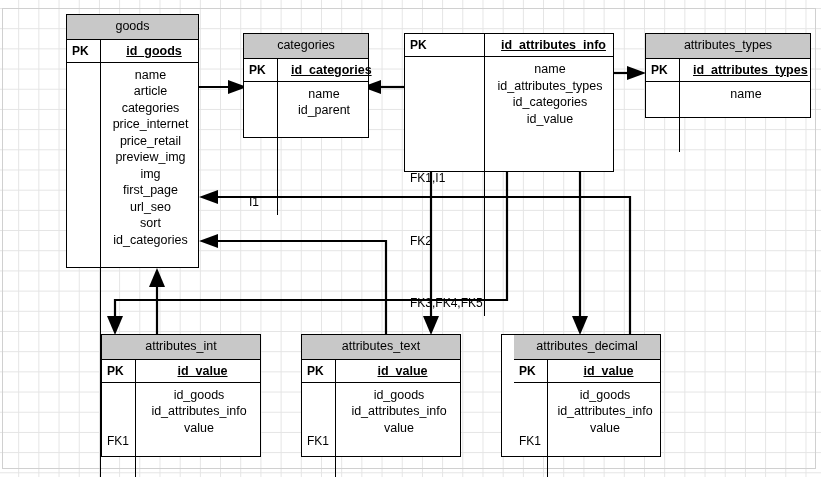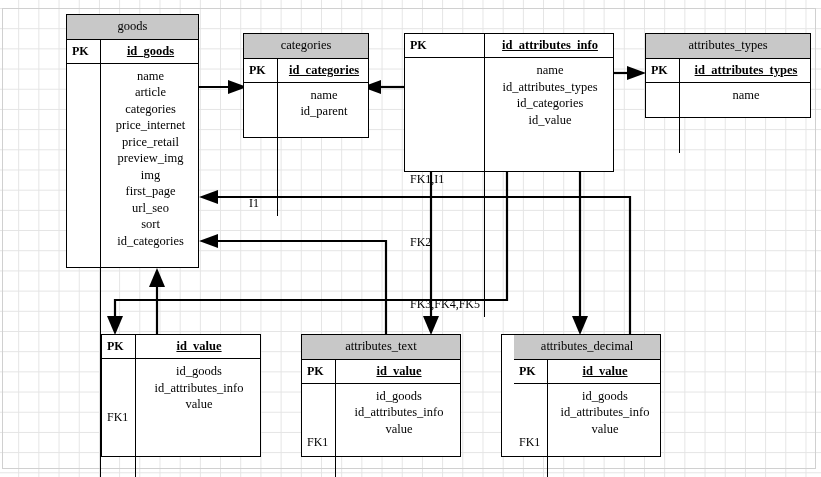--- a/index.html
+++ b/index.html
@@ -7,21 +7,21 @@
   #canvas{
     position:relative;
     width:821px;height:477px;
     background-color:#ffffff;
     background-image:
       linear-gradient(to right, #e4e4e4 1px, transparent 1px),
       linear-gradient(to bottom, #e4e4e4 1px, transparent 1px);
     background-size:20.2px 20.2px;
     background-position:-2px 8px;
     overflow:hidden;
-    font-family:Liberation Serif, serif;
+    font-family:Liberation Sans, sans-serif;
     -webkit-font-smoothing:antialiased;
   }
   #frame{
     position:absolute;left:2px;top:8px;width:814px;height:461px;
     border:1px solid #d0d0d0;box-sizing:border-box;pointer-events:none;
   }
   .entity{
     position:absolute;
     border:1.5px solid #000;
     background:#ffffff;
@@ -35,21 +35,21 @@
     font-size:12.5px;
     color:#000;
     line-height:1;
     padding:5px 0 6px 0;
     box-sizing:border-box;
   }
   .ent-sec{
     display:flex;
     box-sizing:border-box;
   }
-  .ent-sec.pkrow{border-bottom:1.5px solid #000;}
+  .ent-sec.pkrow{border-bottom:1.5px solid #000;gap:7px;}
   .col-key{
     width:34px;
     min-width:34px;
     border-right:1.5px solid #000;
     box-sizing:border-box;
     padding:4px 0 4px 5px;
     font-size:12px;
   }
   .col-fields{
     flex:1;
@@ -222,20 +222,21 @@
       <div class="col-key">
         <div class="keyline">&nbsp;</div>
       </div>
       <div class="col-fields">
         <div class="fld">name</div>
       </div>
     </div>
   </div>
 
   <div class="entity" id="e-attrint" style="left:101px;top:334px;width:160px;height:123px;">
+    <div class="ent-title">attributes_int</div>
     <div class="ent-sec pkrow">
       <div class="col-key">
         <span class="pk-label">PK</span>
       </div>
       <div class="col-fields">
         <span class="pk-name">id_value</span>
       </div>
     </div>
     <div class="ent-sec">
       <div class="col-key">

